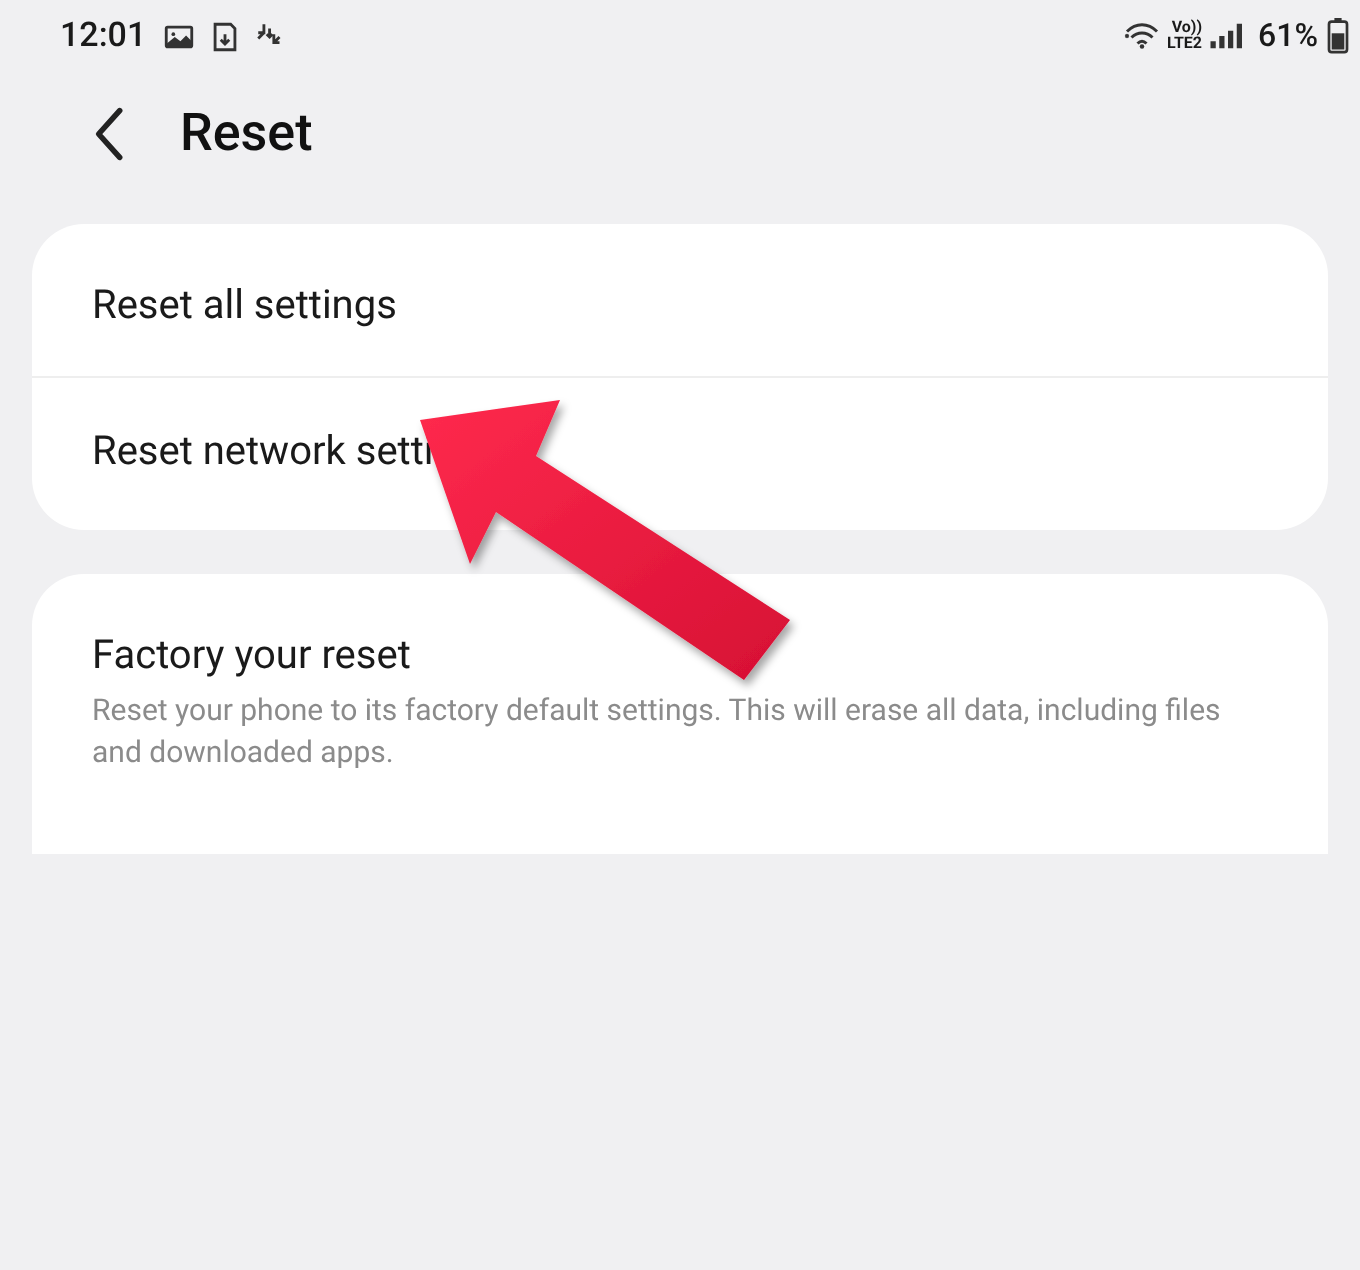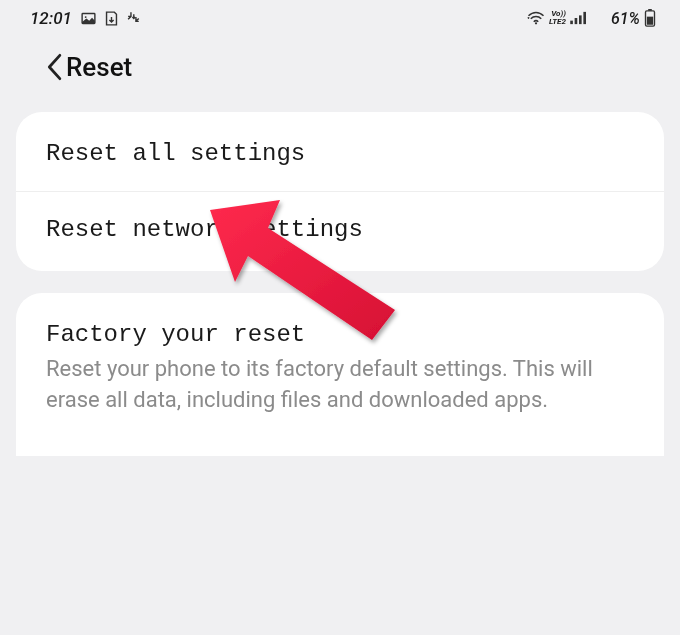--- a/index.html
+++ b/index.html
@@ -9,35 +9,35 @@
       font-family: -apple-system, BlinkMacSystemFont, "Segoe UI", Roboto, sans-serif;
       color: #000;
       overflow: hidden;
       position: relative;
     }
 
     
     .status-bar {
       display: flex;
       justify-content: space-between;
-      align-items: center;
-      padding: 8px 24px 4px 30px;
+      align-items: flex-start;
+      padding: 8px 5px 4px 30px;
       font-size: 17px;
       font-weight: 500;
       color: #1a1a1a;
-      font-style: italic;
     }
     .status-left { display: flex; align-items: center; gap: 8px; }
     .status-right { display: flex; align-items: center; gap: 4px; font-size: 14px; }
     .status-icons { display: flex; align-items: center; gap: 6px; }
 
     
     .app-bar {
       display: flex;
       align-items: center;
+      gap: 24px;
       padding: 20px 30px 30px 42px;
     }
     .back-btn {
       width: 24px; height: 24px;
       display: flex; align-items: center; justify-content: center;
       cursor: pointer;
     }
     .app-title {
       font-size: 26px;
       font-weight: 500;
@@ -50,27 +50,26 @@
       border-radius: 26px;
       margin: 0 16px 22px 16px;
       padding: 4px 0;
     }
     .row {
       padding: 24px 30px;
       cursor: pointer;
     }
     .row + .row { border-top: 1px solid #eee; }
     .row-title {
-      font-size: 24px;
+      font-size: 20px;
       font-weight: 400;
       color: #1a1a1a;
-      font-family: Liberation Mono, monospace;
     }
     .row-sub {
-      font-size: 22px;
+      font-size: 15px;
       color: #8b8b8b;
       margin-top: 6px;
       line-height: 1.4;
     }
 
     
     .ic { display: inline-flex; align-items: center; justify-content: center; }
 
     
     .arrow-overlay {
@@ -122,21 +121,21 @@
     <span style="font-size:8px;line-height:1;font-weight:700;white-space:pre;text-align:right">Vo))
 LTE2</span>
     <span class="ic">
       <svg width="18" height="14" viewBox="0 0 20 16">
           <rect x="0" y="11" width="3" height="4" fill="#333"></rect>
           <rect x="5" y="8" width="3" height="7" fill="#333"></rect>
           <rect x="10" y="5" width="3" height="10" fill="#333"></rect>
           <rect x="15" y="1" width="3" height="14" fill="#333"></rect>
         </svg>
     </span>
-    <span style="font-size:16px;margin-left:19px">61%</span>
+    <span style="font-size:16px;margin-left:2px">61%</span>
     <span class="ic">
       <svg width="12" height="18" viewBox="0 0 12 20">
           <rect x="4" y="0" width="4" height="2" fill="#333"></rect>
           <rect x="1" y="2" width="10" height="17" rx="1.5" fill="none" stroke="#333" stroke-width="1.5"></rect>
           <rect x="2.5" y="8.5" width="7" height="9" fill="#333"></rect>
         </svg>
     </span>
   </div>
 </div>
 

